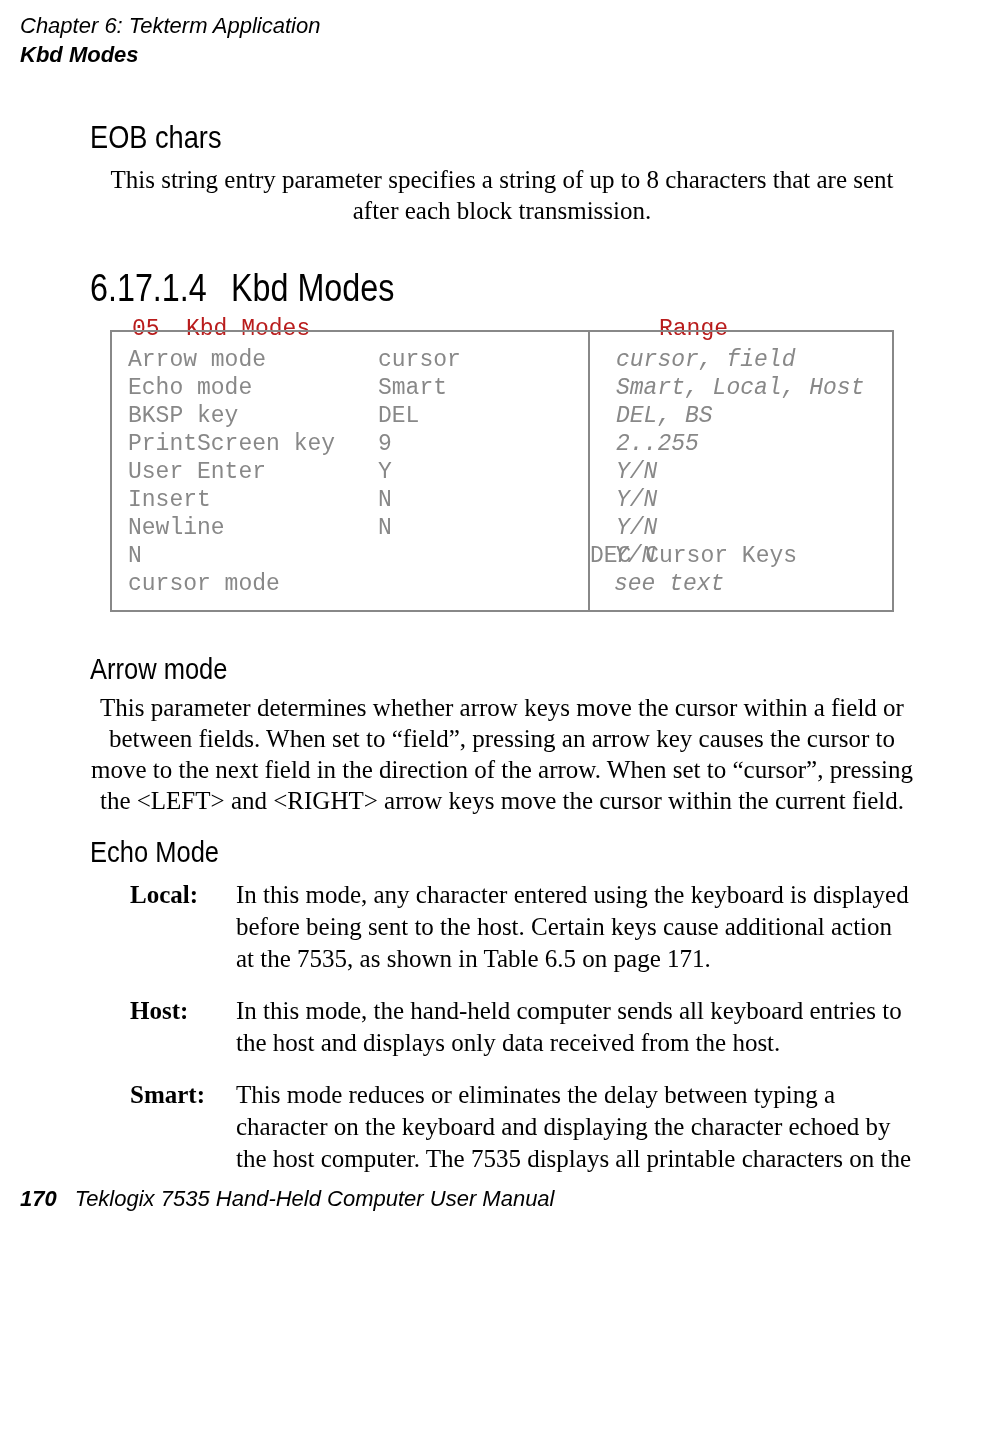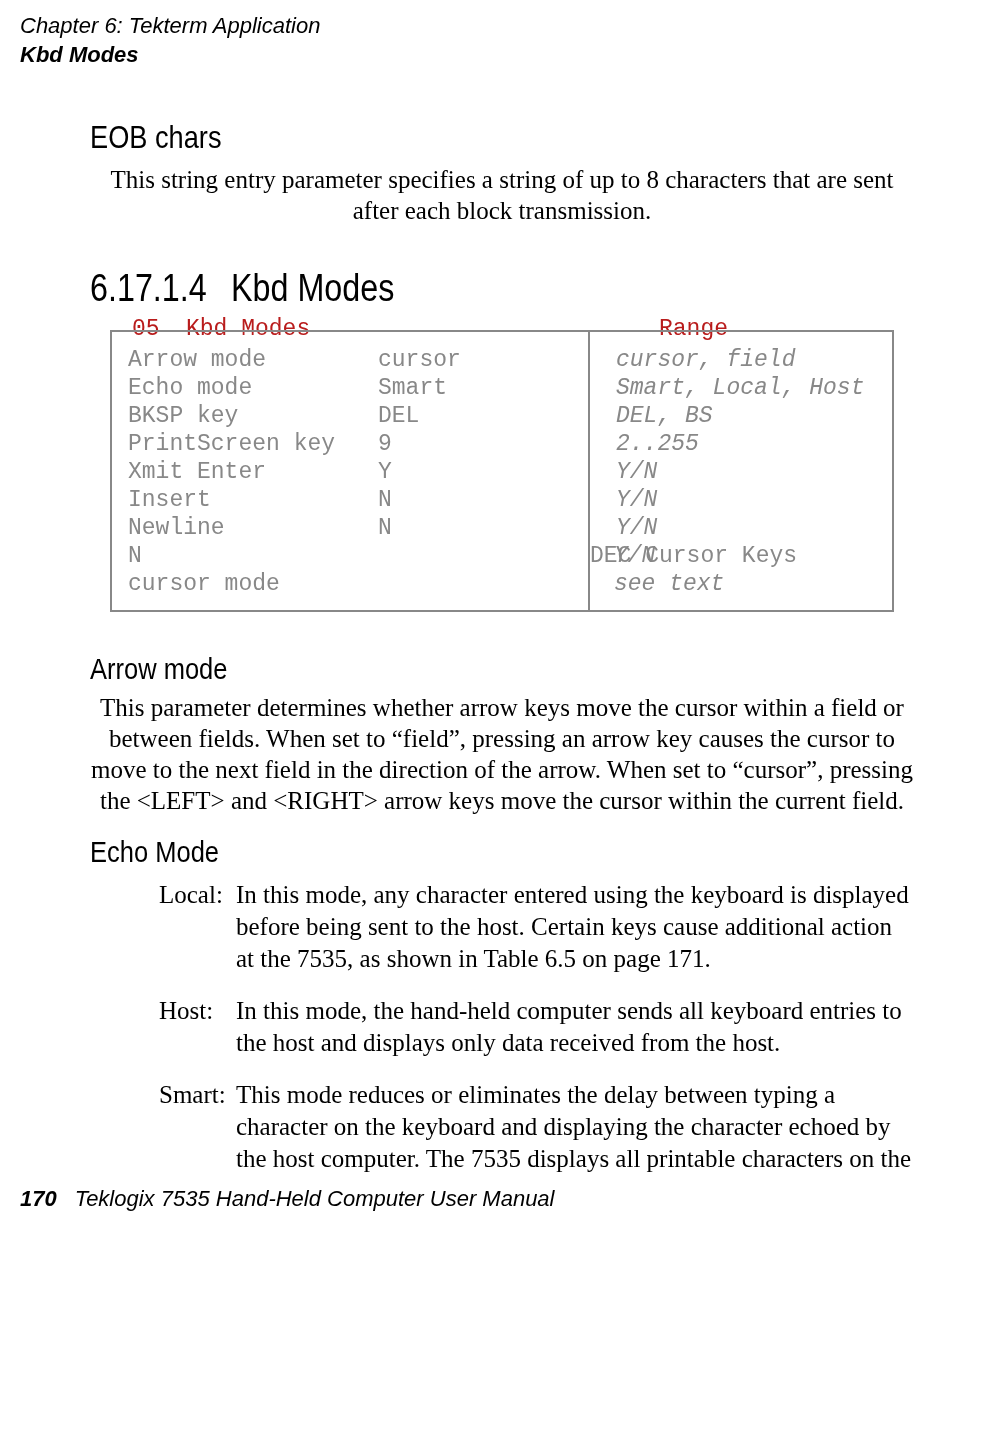--- a/index.html
+++ b/index.html
@@ -130,21 +130,21 @@
     margin: 10px 0 0 40px;
     font-size: 25px;
     line-height: 1.28;
   }
   .defrow {
     display: grid;
     grid-template-columns: 92px 1fr;
     column-gap: 14px;
     margin-bottom: 20px;
   }
-  .defrow .term { font-weight: 400; margin-left: 29px; }
+  .defrow .term { font-weight: 700; }
   .footer {
     position: absolute;
     left: 20px;
     bottom: 32px;
     font-family: Arial, Helvetica, sans-serif;
     font-style: italic;
     font-size: 22px;
   }
   .footer .pg {
     font-weight: 700;
@@ -189,21 +189,21 @@
             <div class="tcell"></div>
             <div class="tcell rangecell">Smart, Local, Host</div>
             <div class="tcell">BKSP key</div>
             <div class="tcell">DEL</div>
             <div class="tcell"></div>
             <div class="tcell rangecell">DEL, BS</div>
             <div class="tcell">PrintScreen key</div>
             <div class="tcell">9</div>
             <div class="tcell"></div>
             <div class="tcell rangecell">2..255</div>
-            <div class="tcell">Xmit Enter</div>
+            <div class="tcell">User Enter</div>
             <div class="tcell">Y</div>
             <div class="tcell"></div>
             <div class="tcell rangecell">Y/N</div>
             <div class="tcell">Insert</div>
             <div class="tcell">N</div>
             <div class="tcell"></div>
             <div class="tcell rangecell">Y/N</div>
             <div class="tcell">Newline</div>
             <div class="tcell">N</div>
             <div class="tcell"></div>

